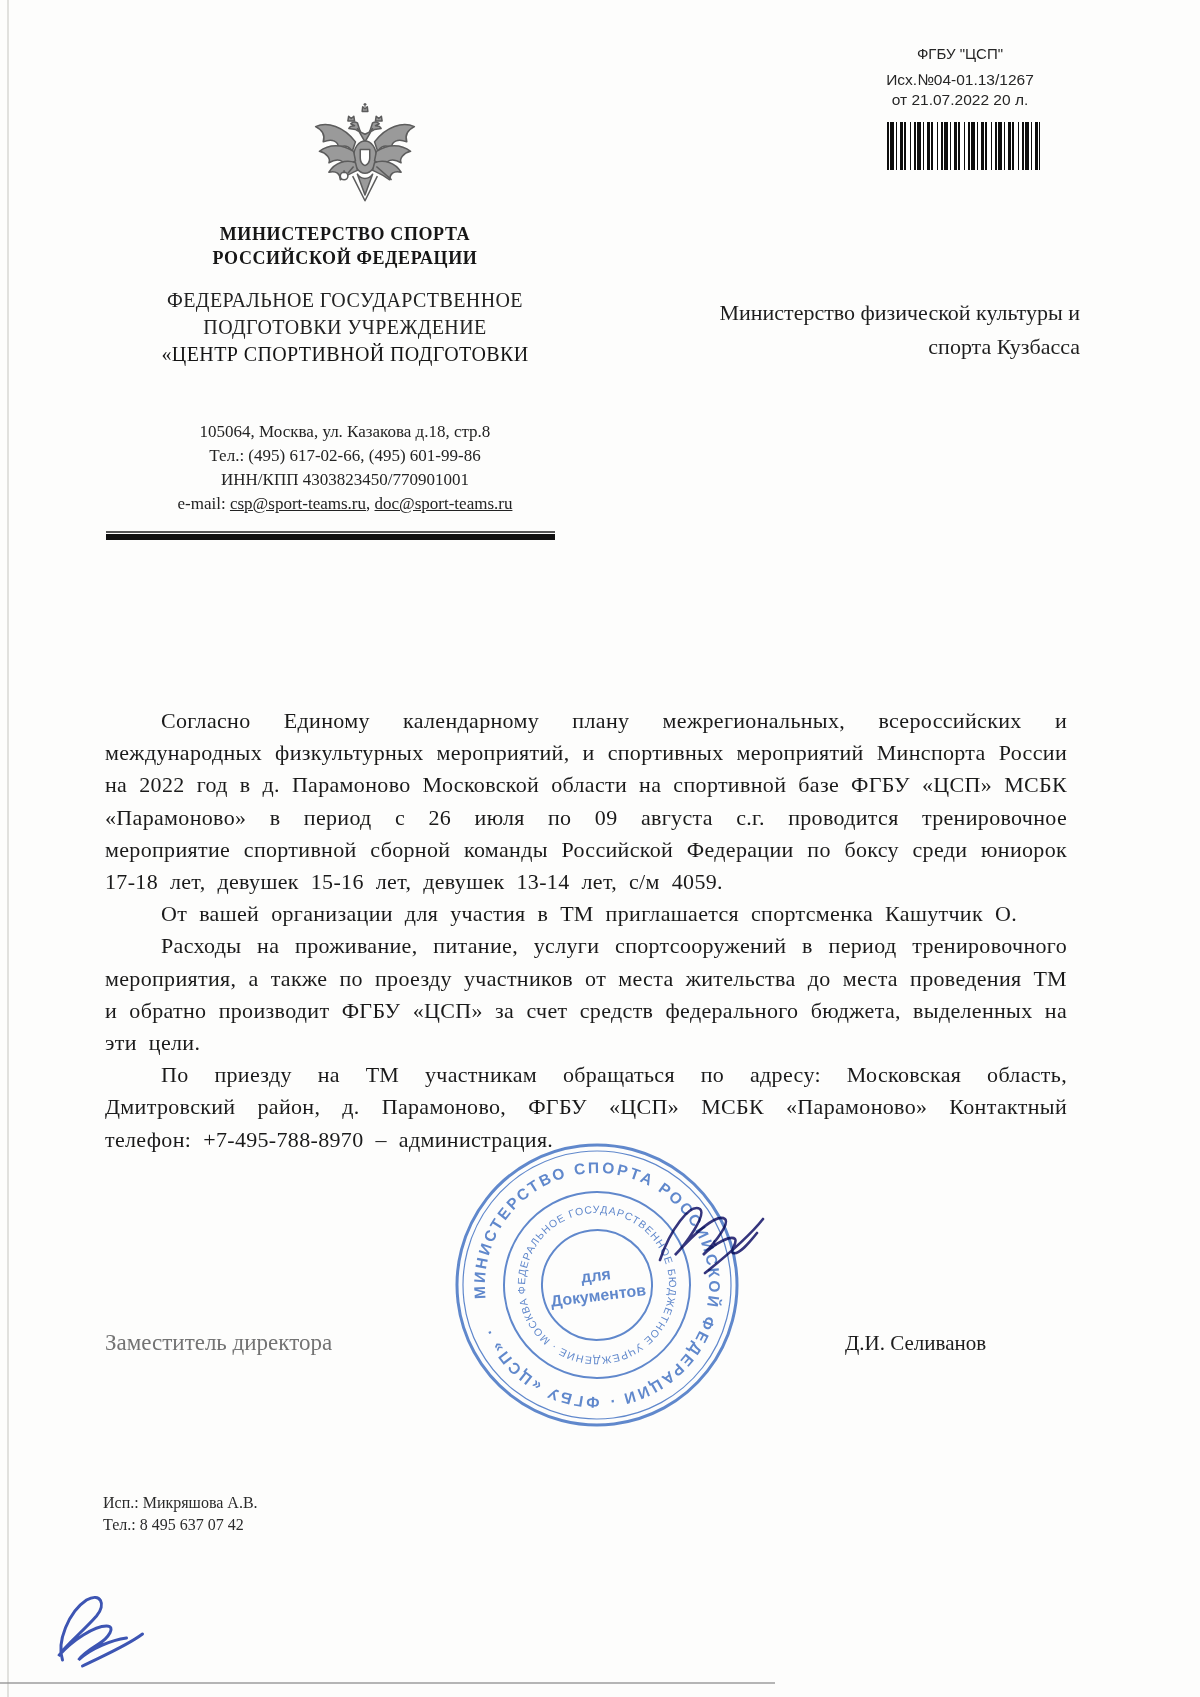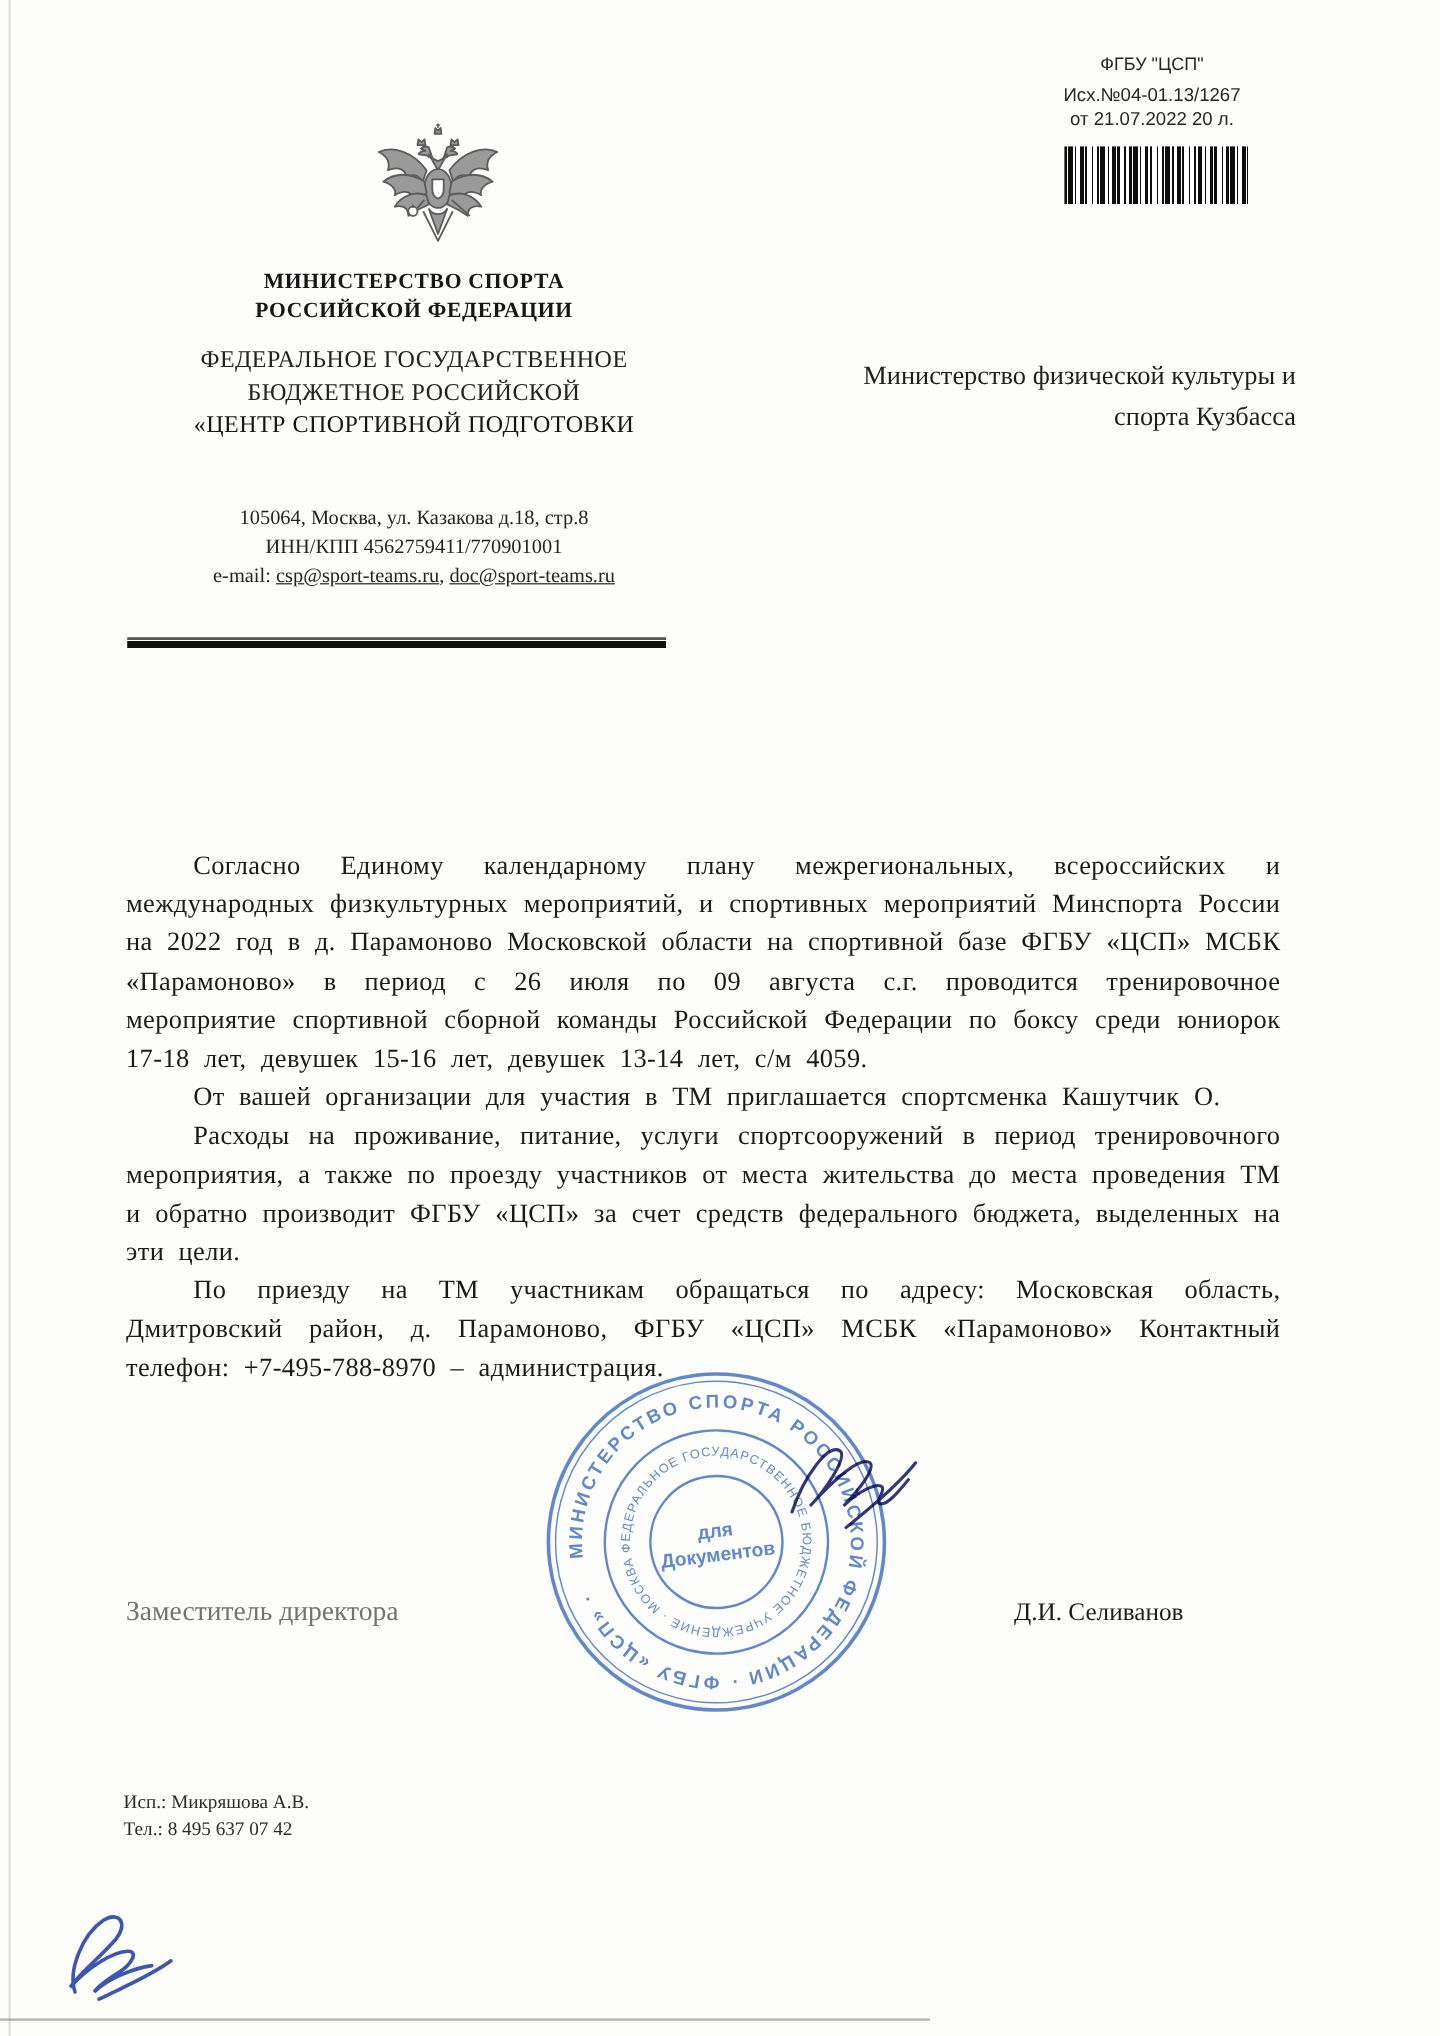--- a/index.html
+++ b/index.html
@@ -107,27 +107,28 @@
     </g>
   </svg>
 
   <div class="abs ministry">
     <div>МИНИСТЕРСТВО СПОРТА</div>
     <div>РОССИЙСКОЙ ФЕДЕРАЦИИ</div>
   </div>
 
   <div class="abs org">
     <div>ФЕДЕРАЛЬНОЕ ГОСУДАРСТВЕННОЕ</div>
-    <div>БЮДЖЕТНОЕ РОССИЙСКОЙ</div>
+    <div>ПОДГОТОВКИ УЧРЕЖДЕНИЕ</div>
     <div class="b">«ЦЕНТР СПОРТИВНОЙ ПОДГОТОВКИ</div>
   </div>
 
   <div class="abs lh-contacts">
     <div>105064, Москва, ул. Казакова д.18, стр.8</div>
-    <div>ИНН/КПП 4562759411/770901001</div>
+    <div>Тел.: (495) 617-02-66, (495) 601-99-86</div>
+    <div>ИНН/КПП 4303823450/770901001</div>
     <div><span>e-mail: </span><span class="u">csp@sport-teams.ru</span><span>, </span><span class="u">doc@sport-teams.ru</span></div>
   </div>
 
   <div class="abs lh-bar"></div>
 
   <div class="abs recipient">
     <div>Министерство физической культуры и</div>
     <div>спорта Кузбасса</div>
   </div>
 

